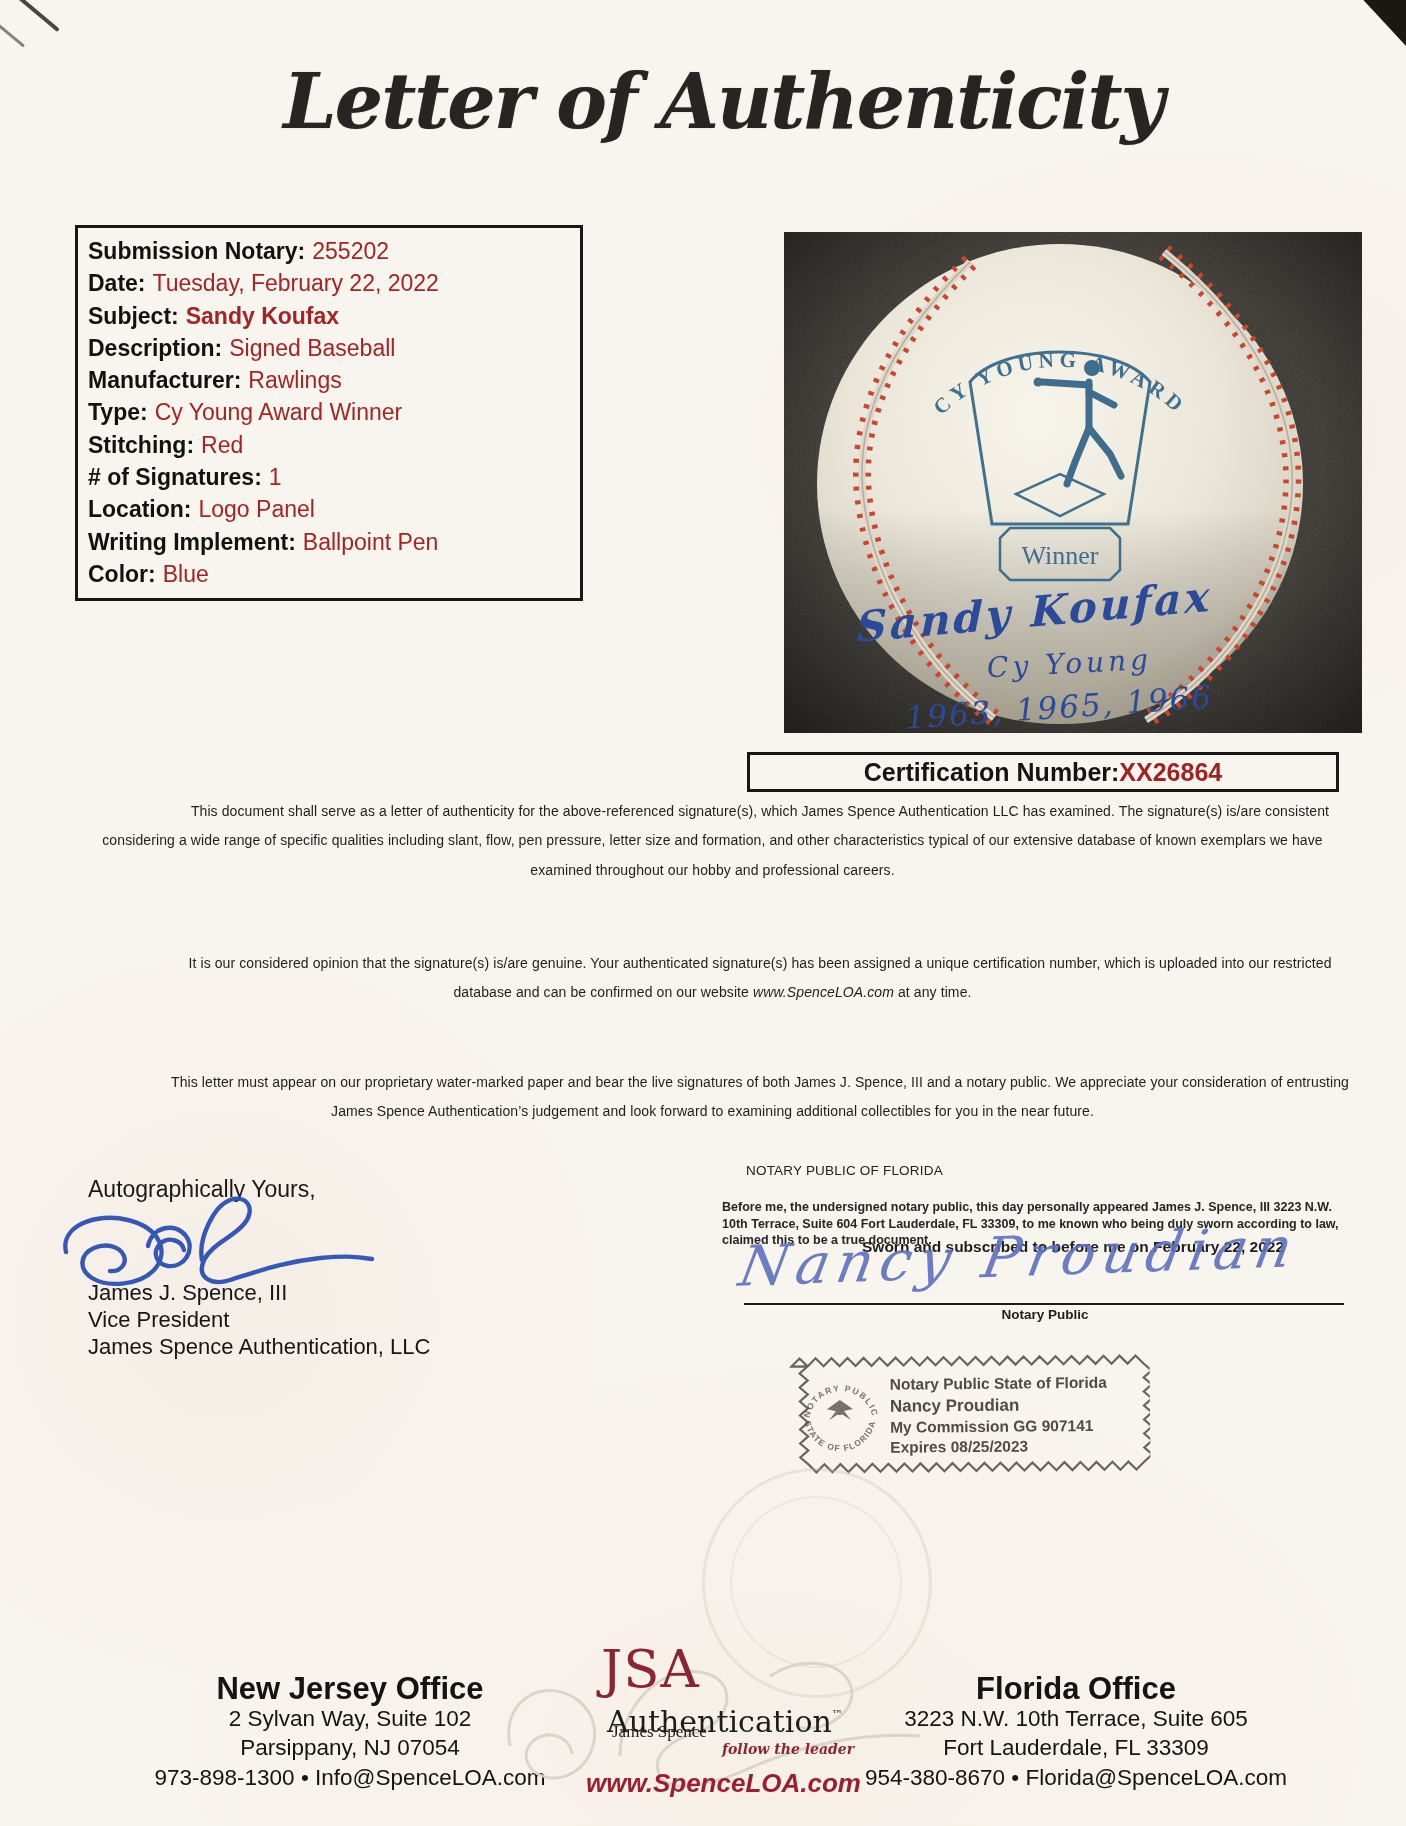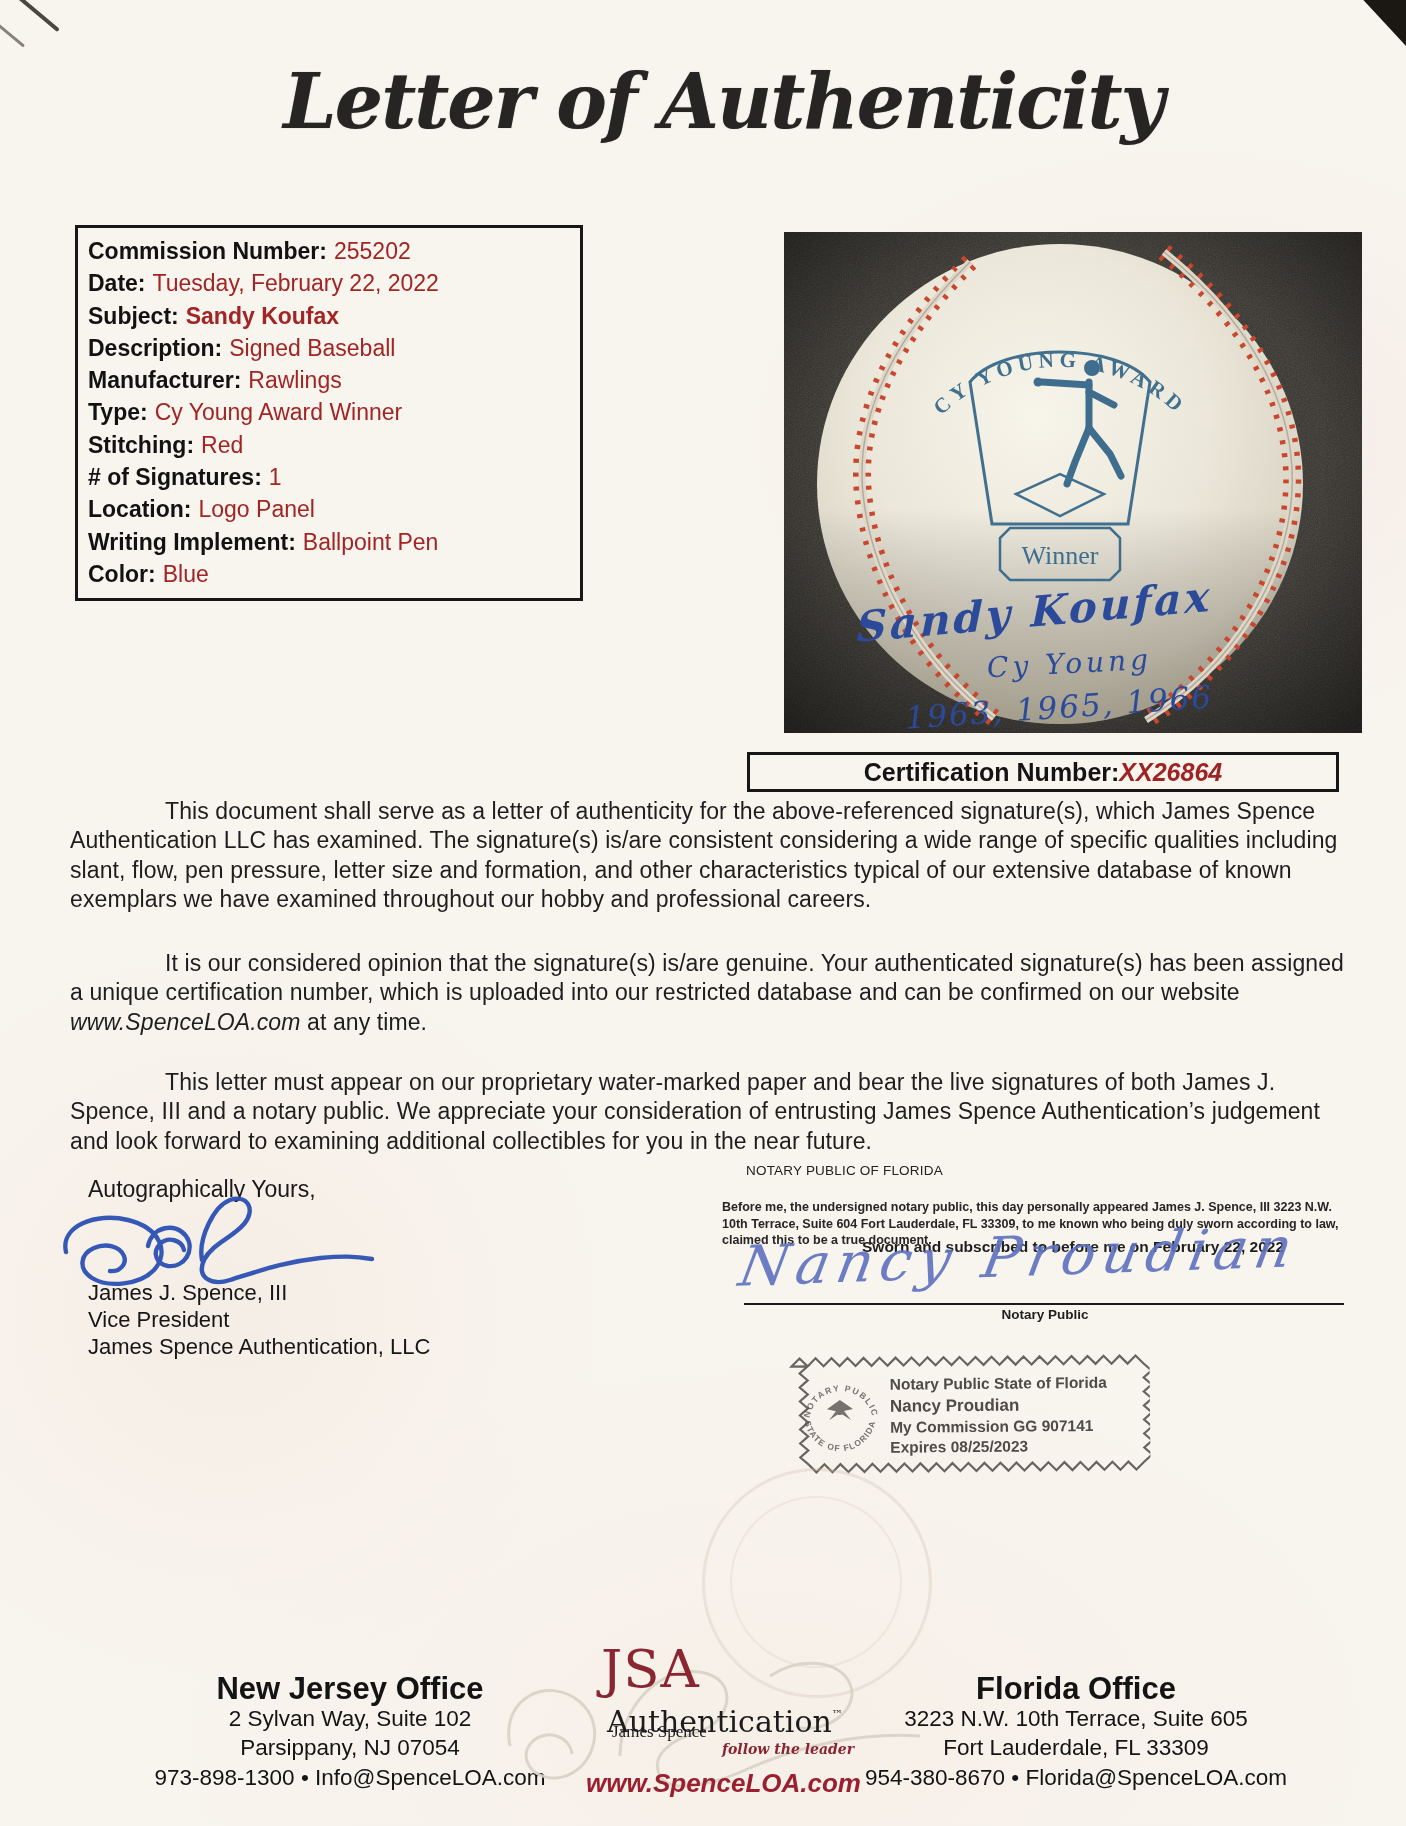--- a/index.html
+++ b/index.html
@@ -25,24 +25,24 @@
   .info-table{position:absolute;left:75px;top:225px;width:482px;border:3px solid #171717;
     padding:7px 10px 8px 10px;}
   .info-row{font-size:23px;line-height:32.3px;font-weight:700;color:#121212;white-space:nowrap;}
   .info-value{color:#a32424;font-weight:400;margin-left:7px;}
   .info-value.bold{font-weight:700;}
 
   .photo{position:absolute;left:784px;top:232px;width:578px;height:501px;}
 
   .certbox{position:absolute;left:747px;top:752px;width:586px;height:34px;border:3px solid #171717;
     text-align:center;font-size:25px;font-weight:700;line-height:34px;color:#141414;}
-  .cert-number{color:#9e2424;font-style:italic;}
-
-  .para{position:absolute;left:70px;width:1285px;font-size:23px;line-height:29.4px;
-    color:#1e1e1e;text-indent:95px;letter-spacing:.1px;}
+  .cert-number{color:#9e2424;}
+
+  .para{position:absolute;left:70px;width:1285px;font-size:14px;line-height:29.4px;
+    color:#1e1e1e;text-indent:95px;letter-spacing:.1px;text-align:center;}
   #p1{top:797px;} #p2{top:949px;} #p3{top:1068px;}
   .weblink{font-style:italic;}
 
   .signoff-salutation{position:absolute;left:88px;top:1176px;font-size:23px;color:#1a1a1a;}
   .spence-sig{position:absolute;left:52px;top:1186px;}
   .signoff-block{position:absolute;left:88px;top:1280px;font-size:22px;line-height:26.8px;color:#161616;}
 
   .notary{position:absolute;left:722px;top:1163px;width:628px;}
   .notary-heading{font-size:13.5px;color:#222;letter-spacing:.2px;margin-left:24px;}
   .notary-body{margin-top:21px;font-size:12.5px;font-weight:700;line-height:16.6px;color:#262626;}
@@ -85,21 +85,21 @@
 
 <div id="page">
 
   <div class="corner-tr"></div>
   <div class="corner-tl"></div>
   <div class="corner-tl2"></div>
 
   <div class="title">Letter of Authenticity</div>
 
   <div class="info-table">
-    <div class="info-row"><span>Commission Number:</span><span class="info-value">255202</span></div>
+    <div class="info-row"><span>Submission Notary:</span><span class="info-value">255202</span></div>
     <div class="info-row"><span>Date:</span><span class="info-value">Tuesday, February 22, 2022</span></div>
     <div class="info-row"><span>Subject:</span><span class="info-value bold">Sandy Koufax</span></div>
     <div class="info-row"><span>Description:</span><span class="info-value">Signed Baseball</span></div>
     <div class="info-row"><span>Manufacturer:</span><span class="info-value">Rawlings</span></div>
     <div class="info-row"><span>Type:</span><span class="info-value">Cy Young Award Winner</span></div>
     <div class="info-row"><span>Stitching:</span><span class="info-value">Red</span></div>
     <div class="info-row"><span># of Signatures:</span><span class="info-value">1</span></div>
     <div class="info-row"><span>Location:</span><span class="info-value">Logo Panel</span></div>
     <div class="info-row"><span>Writing Implement:</span><span class="info-value">Ballpoint Pen</span></div>
     <div class="info-row"><span>Color:</span><span class="info-value">Blue</span></div>

